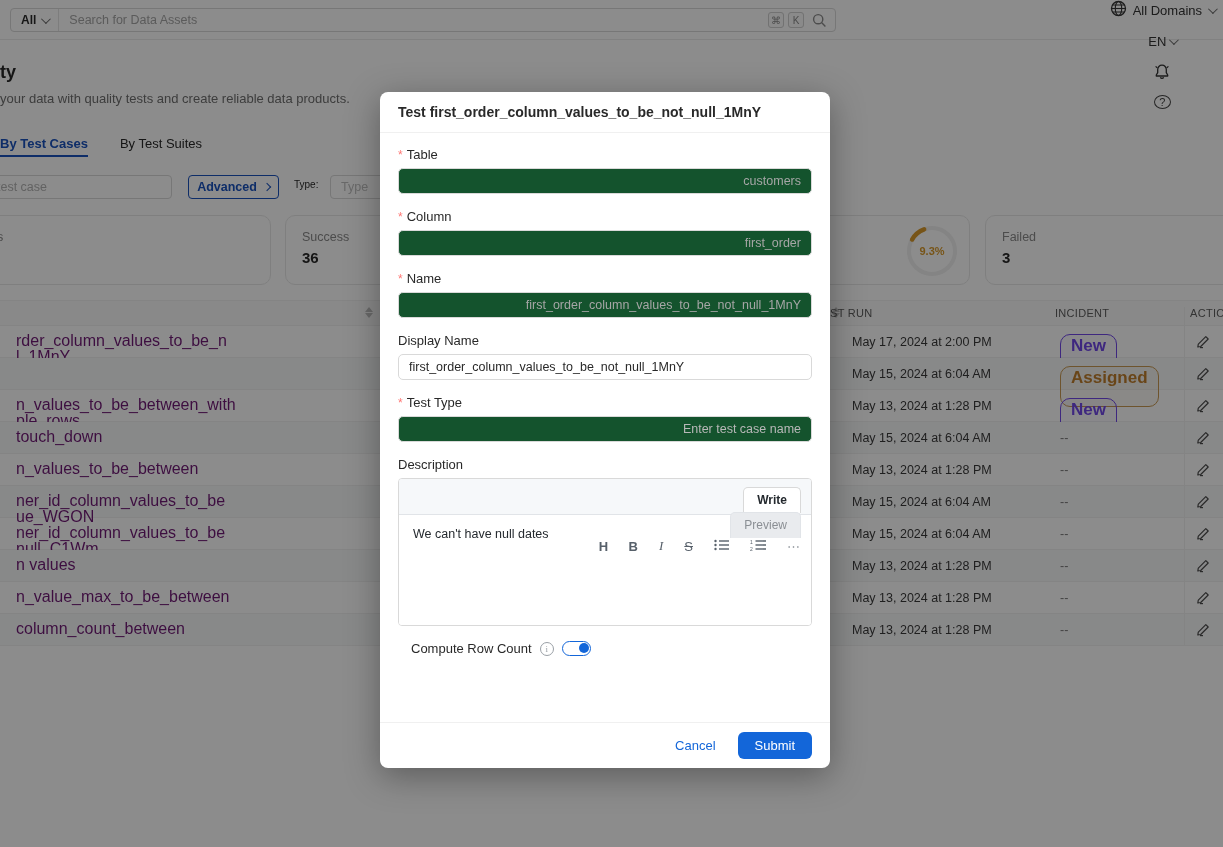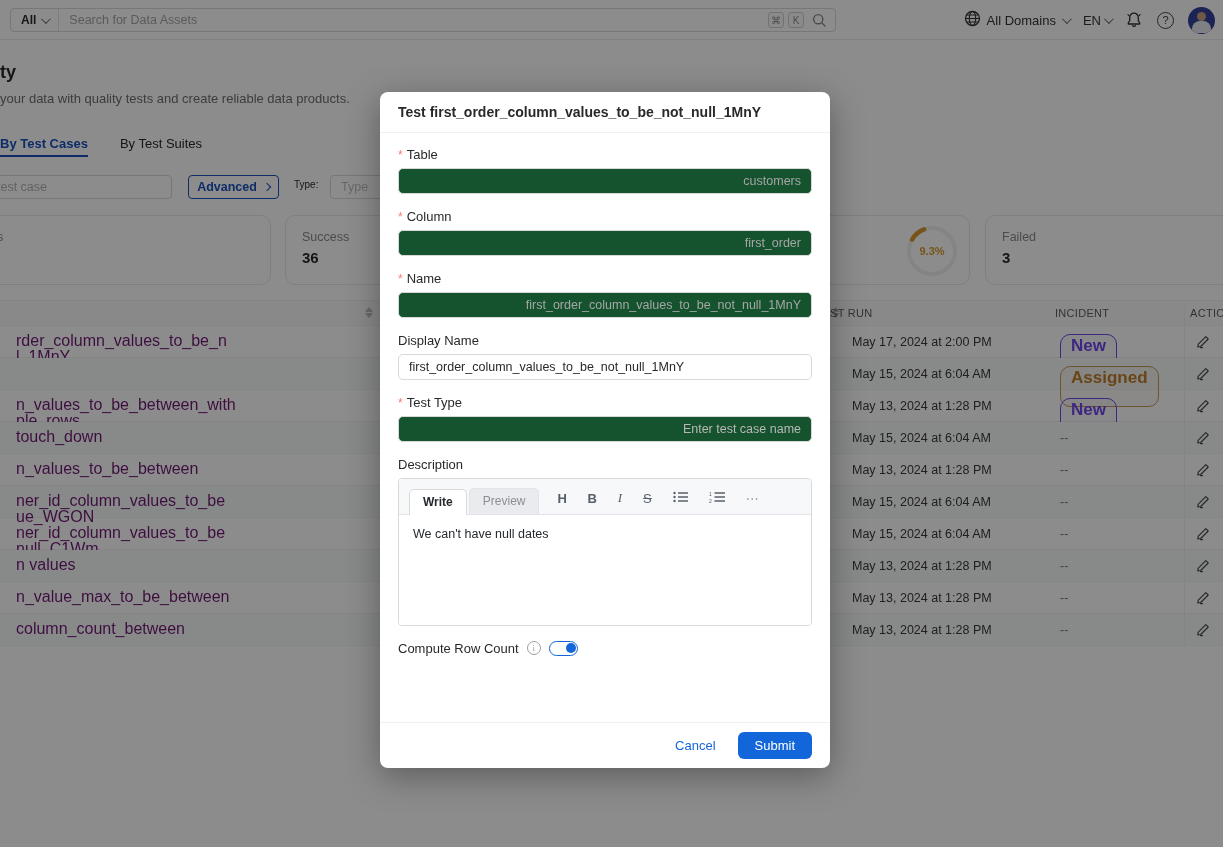--- a/index.html
+++ b/index.html
@@ -10,21 +10,21 @@
   
   .topbar { position:absolute; top:0; left:0; width:100%; height:40px; background:#fff; border-bottom:1px solid #ececec; z-index:1; }
   .searchbar { position:absolute; left:10px; top:8px; width:826px; height:24px; border:1px solid #d9d9d9; border-radius:4px; background:#fff; display:flex; align-items:center; }
   .scope { display:flex; align-items:center; gap:5px; padding:0 10px; height:100%; border-right:1px solid #e4e4e4; cursor:pointer; }
   .scope b { font-size:12px; color:#2b2b2b; }
   .chev { width:7px; height:7px; border-right:1.5px solid #6b6b6b; border-bottom:1.5px solid #6b6b6b; transform:rotate(45deg) translateY(-2px); display:inline-block; }
   .search-input { flex:1; border:none; outline:none; font-size:12.5px; color:#292929; padding:0 10px; background:transparent; font-family:"Liberation Sans",sans-serif; }
   .search-input::placeholder { color:#a6a6a6; }
   .kbd { display:inline-flex; align-items:center; justify-content:center; min-width:16px; height:16px; border:1px solid #cfcfcf; border-radius:3px; font-size:10px; color:#8a8a8a; margin-right:4px; padding:0 2px; background:#fbfbfb; }
   .search-glass { margin:0 8px 0 4px; }
-  .topbar-right { position:absolute; right:8px; top:0; height:40px; display:flex; align-items:center; gap:14px; }
+  .topbar-right { position:absolute; right:8px; top:0; height:40px; display:flex; align-items:center; gap:14px;flex-direction:column; }
   .domains { display:flex; align-items:center; gap:6px; cursor:pointer; font-size:13px; color:#333; }
   .lang { display:flex; align-items:center; gap:3px; cursor:pointer; font-size:13px; color:#333; }
   .icon-btn { cursor:pointer; display:flex; align-items:center; }
   .help-circle { width:17px; height:17px; border:1.4px solid #444; border-radius:50%; display:flex; align-items:center; justify-content:center; font-size:11px; color:#444; }
   .avatar { width:27px; height:27px; border-radius:50%; background:#33409c; position:relative; overflow:hidden; cursor:pointer; }
   .avatar .head { position:absolute; left:9px; top:5px; width:9px; height:9px; border-radius:50%; background:#c9a283; }
   .avatar .body { position:absolute; left:4px; top:14px; width:19px; height:12px; border-radius:8px 8px 0 0; background:#e8e9ee; }
 
   
   .content { position:absolute; top:40px; left:0; width:1223px; height:807px; background:#fff; }
@@ -86,34 +86,34 @@
   .modal-title { font-size:14px; font-weight:bold; color:#292929; }
   .modal-body { flex:1; padding:14px 18px 0; overflow:hidden; }
   .field { margin-bottom:15px; }
   .f-label { display:block; font-size:13px; color:#292929; margin-bottom:6px; }
   .req::before { content:"*"; color:#ff7875; margin-right:4px; font-size:12px; }
   .f-input { width:100%; height:26px; border:1px solid #d9d9d9; border-radius:5px; padding:0 10px; font-size:12.5px; color:#292929; outline:none; background:#fff; font-family:"Liberation Sans",sans-serif; }
   .f-input:disabled { background:#14532d; color:#a6a6a6;text-align:right; }
   .f-input::placeholder { color:#b8b8b8; }
 
   .editor { border:1px solid #d9d9d9; border-radius:4px; overflow:hidden; }
-  .editor-bar { background:#f6f8fa; border-bottom:1px solid #e1e4e8; display:flex; align-items:flex-end; padding:8px 10px 0; height:36px; }
+  .editor-bar { background:#f6f8fa; border-bottom:1px solid #e1e4e8; display:flex; align-items:flex-end; padding:8px 10px 0; height:36px;flex-direction:column; }
   .ed-tab { font-size:12px; padding:5px 13px 6px; border:1px solid #e1e4e8; border-bottom:none; border-radius:5px 5px 0 0; cursor:pointer; }
   .ed-tab.active { background:#fff; color:#24292e; font-weight:bold; border-color:#d9d9d9; margin-bottom:-1px; }
   .ed-tab.inactive { background:#e9ebee; color:#8b8f94; margin-left:2px; }
   .ed-tools { display:flex; align-items:center; gap:21px; margin:0 0 8px 18px; color:#57606a; }
   .ed-tools .tl { font-size:13px; cursor:pointer; }
   .tl-h { font-weight:bold; letter-spacing:-.5px; }
   .tl-b { font-weight:bold; }
   .tl-i { font-style:italic; font-family:"Liberation Serif",serif; }
   .tl-s { text-decoration:line-through; }
   .tl-more { letter-spacing:1px; color:#8a9097; }
   .editor-content { height:110px; padding:12px 14px; font-size:12.5px; color:#24292e; background:#fff; cursor:text; }
 
-  .compute-row { display:flex; align-items:flex-start; gap:8px; margin-top:4px; }
+  .compute-row { display:flex; align-items:flex-end; gap:8px; margin-top:4px;margin-left:13px; }
   .info-circle { width:14px; height:14px; border:1.2px solid #9aa0a6; border-radius:50%; display:flex; align-items:center; justify-content:center; font-size:9px; color:#9aa0a6; font-family:"Liberation Serif",serif; }
   .switch { width:29px; height:15px; border:1.6px solid #1366d9; border-radius:9px; position:relative; background:#fff; cursor:pointer; }
   .switch .knob { position:absolute; right:1px; top:1px; width:10px; height:10px; border-radius:50%; background:#1366d9; }
 
   .modal-footer { height:46px; border-top:1px solid #f0f0f0; display:flex; align-items:center; justify-content:flex-end; gap:22px; padding:0 18px; }
   .cancel-btn { background:none; border:none; color:#1366d9; font-size:13px; cursor:pointer; font-family:"Liberation Sans",sans-serif; }
   .submit-btn { background:#1366d9; border:none; color:#fff; font-size:13px; padding:6px 17px; border-radius:6px; cursor:pointer; font-family:"Liberation Sans",sans-serif; }
 </style>
 </head>
 <body>

